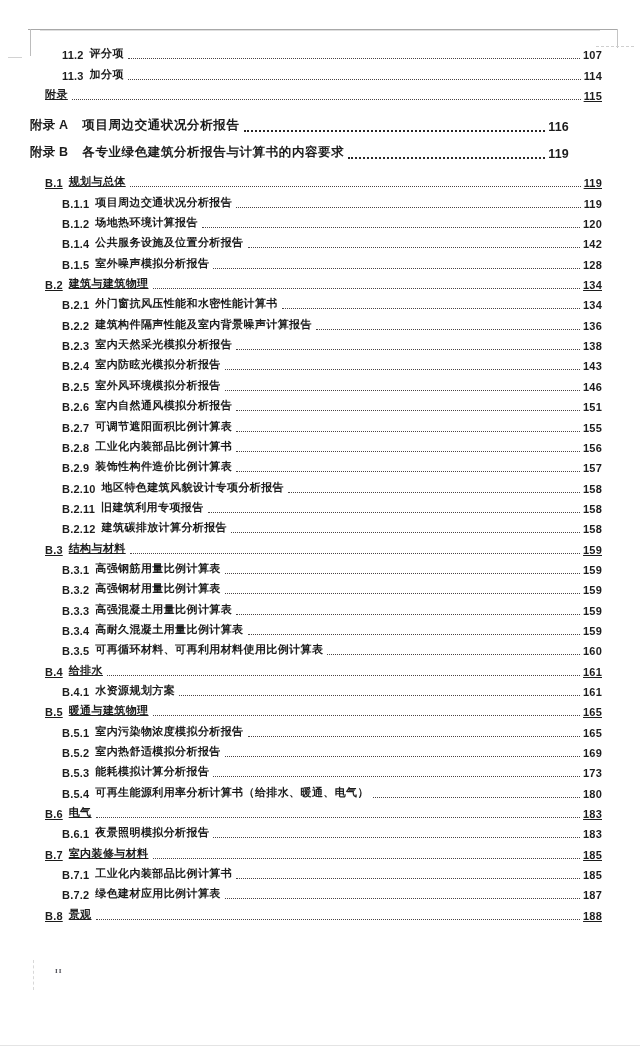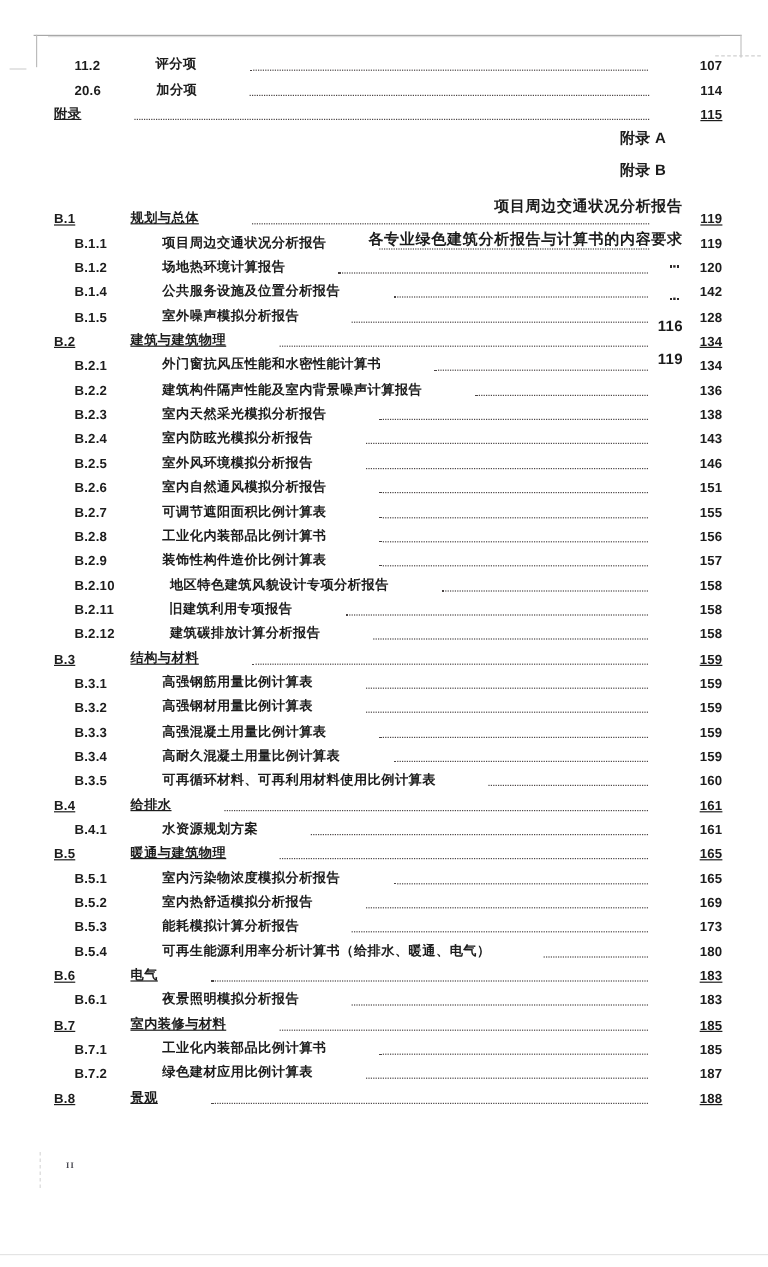--- a/index.html
+++ b/index.html
@@ -21,37 +21,36 @@
   .bottom-edge{left:0px;top:1045px;width:640px;height:1px;background:#e4e4e4;}
 
   
   .toc{
     position:absolute;left:30px;top:41px;width:572px;
   }
   .row{
     display:flex;align-items:flex-end;height:20.35px;
     font-size:11px;font-weight:bold;letter-spacing:0.4px;
     white-space:nowrap;
-    gap:40px;
   }
   .row .num{flex:0 0 auto;margin-right:6px;letter-spacing:0.2px;}
   .row .num:empty{display:none;margin:0;}
   .row .title{flex:0 0 auto;}
   .row .dots{
     flex:1 1 auto;min-width:8px;
     border-bottom:1.6px dotted #4a4444;
     margin:0 3px 2px 4px;
   }
   .row .pg{flex:0 0 auto;letter-spacing:0.2px;}
 
   .row.l2{padding-left:32px;}
   .row.l1{padding-left:15px;text-decoration:underline;}
   .row.l0{
     padding-left:0;padding-right:33px;height:27px;
-    font-size:12.5px;letter-spacing:0.6px;flex-direction:column;
+    font-size:12.5px;letter-spacing:0.6px;
   }
   .row.l0 .num{margin-right:14px;}
   .row.l0 .dots{border-bottom:2px dotted #2a2626;margin-bottom:2px;}
   
   .row.l1 + .row.l0{margin-top:5px;}
   .row.l0 + .row.l1{margin-top:8px;text-align:center;}
 
   
   .footer-pg{
     position:absolute;left:55px;top:967px;
@@ -73,21 +72,21 @@
 <div class="artifact bottom-edge"></div>
 
 <div class="toc">
     <div class="row l2">
     <span class="num">11.2</span>
     <span class="title">评分项</span>
     <span class="dots"></span>
     <span class="pg">107</span>
   </div>
     <div class="row l2">
-    <span class="num">20.6</span>
+    <span class="num">11.3</span>
     <span class="title">加分项</span>
     <span class="dots"></span>
     <span class="pg">114</span>
   </div>
     <div class="row l1">
 
     <span class="title">附录</span>
     <span class="dots"></span>
     <span class="pg">115</span>
   </div>

